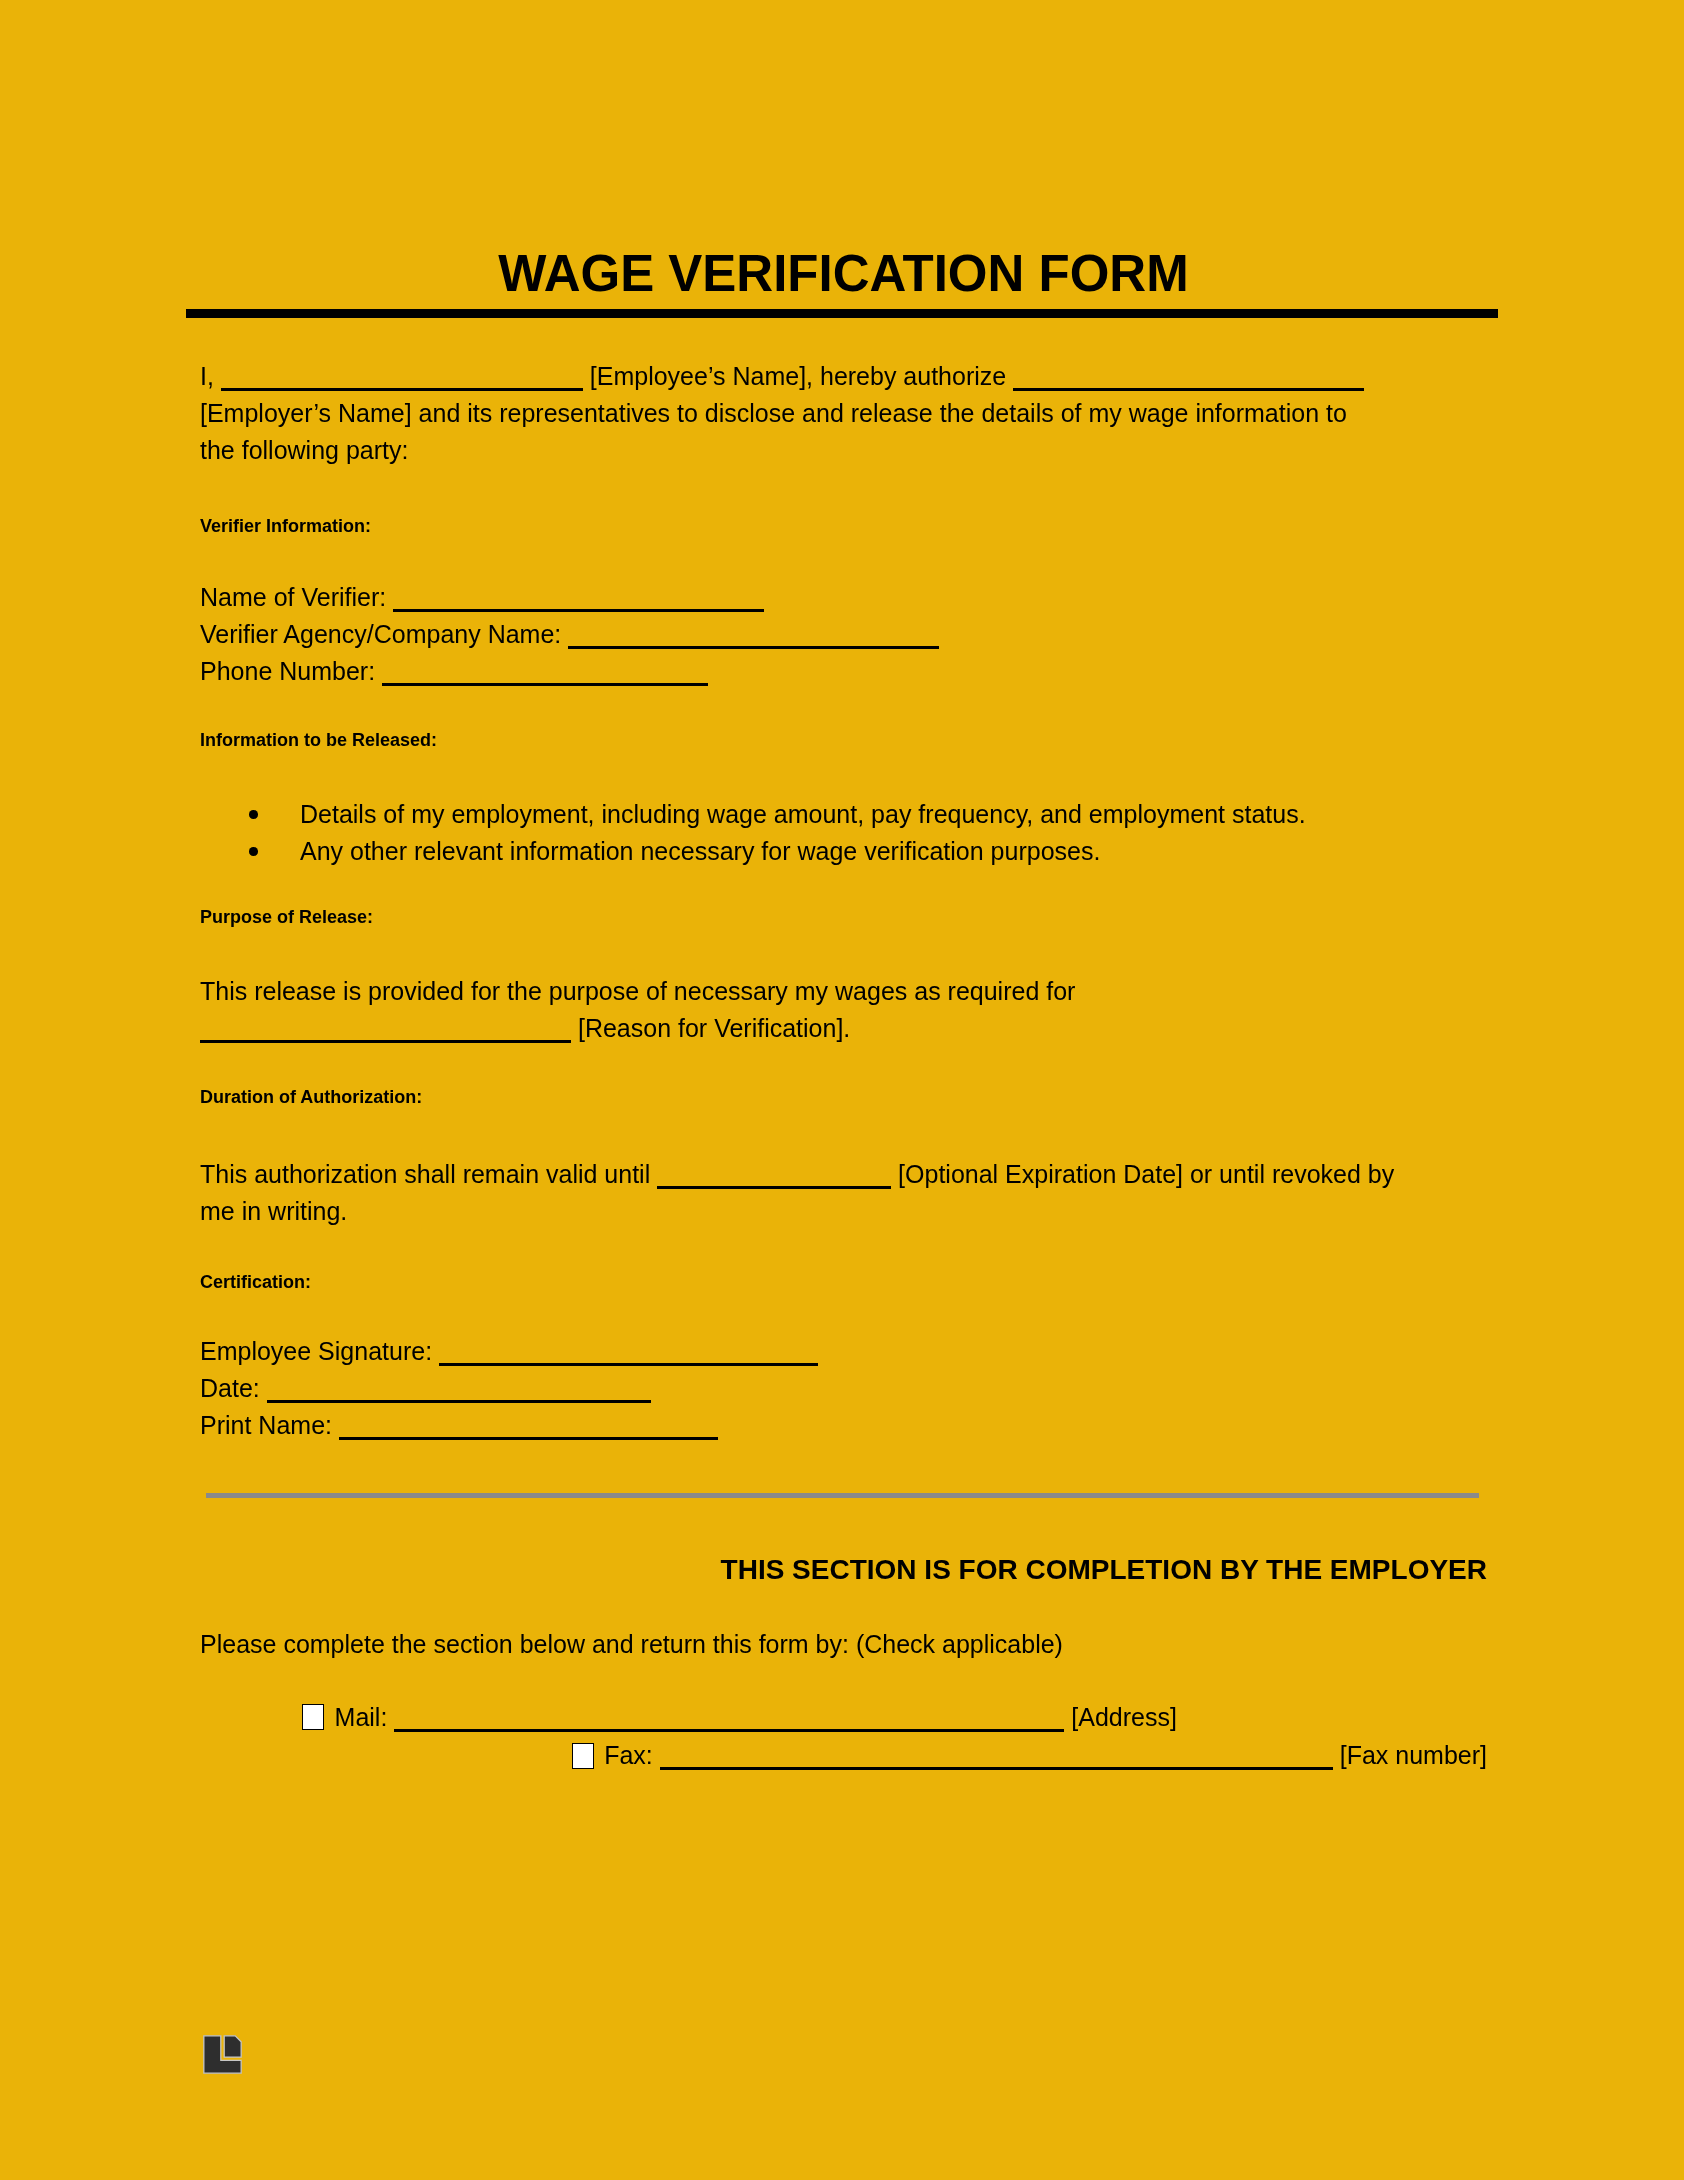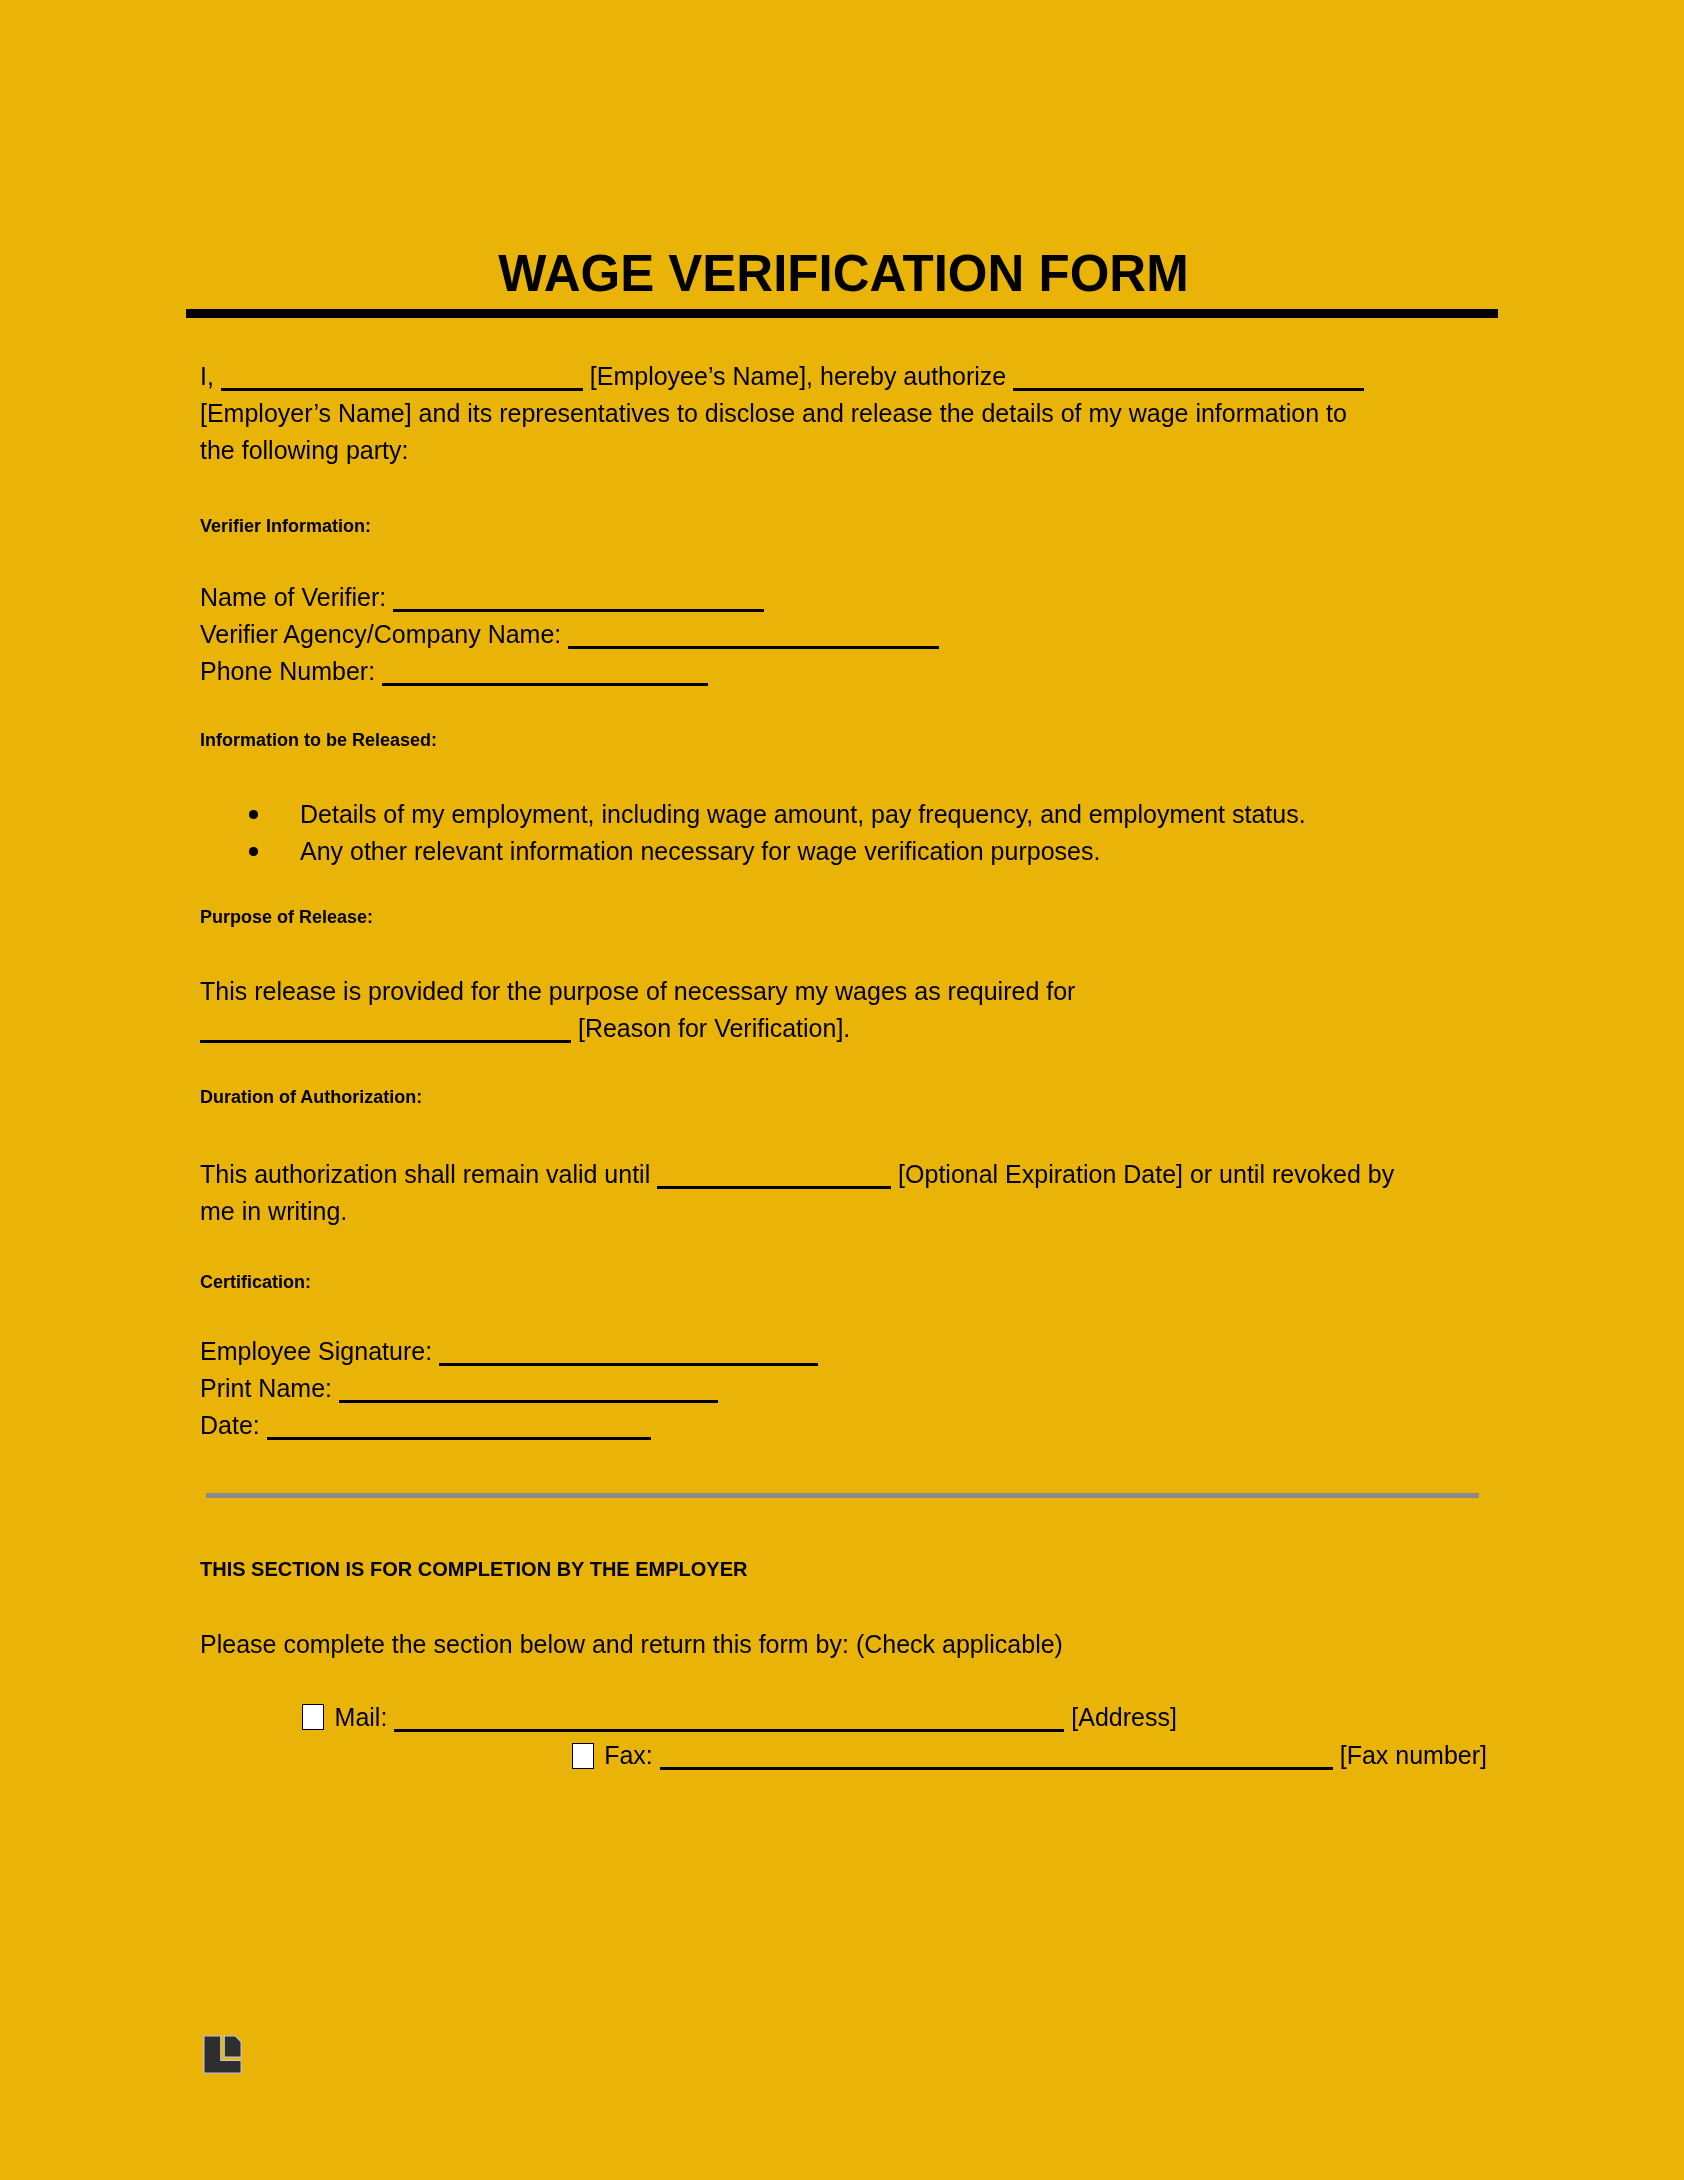--- a/index.html
+++ b/index.html
@@ -42,21 +42,21 @@
   .w425{width:362px}.w412{width:351px}.w435{width:371px}.w756{width:644px}
   .w383{width:326px}.w275{width:234px}.w424{width:361px}.w445{width:379px}
   .w451{width:384px}.w786{width:670px}.w790{width:673px}
   ul.release-list{margin:37px 0 0 0;padding:0;list-style:none;}
   ul.release-list li{position:relative;padding-left:100px;}
   ul.release-list li::before{
     content:"";position:absolute;left:49px;top:14.5px;
     width:8.5px;height:8.5px;border-radius:50%;background:#000;
   }
   .section-divider{height:5.1px;background:#8a8a8a;width:1273px;margin-left:6px;}
-  .employer-heading{font-size:20px;text-align:left;}
+  .employer-heading{font-size:28px;text-align:right;}
   .check-row{padding-left:102px;}
   .check-row + .check-row{margin-top:1.7px;text-align:right;}
   .checkbox{
     display:inline-block;width:20.4px;height:24px;
     border:1.7px solid #000;vertical-align:-4.3px;margin-right:10.2px;
     background:#fff;
   }
   .logo{position:absolute;left:203px;top:2035px;width:39px;height:39px;}
 </style>
 </head>
@@ -94,22 +94,22 @@
   <h2 class="mt-duration-h">Duration of Authorization:</h2>
 
   <p class="mt-duration-p"><span>This authorization shall remain valid until </span><span class="blank w275"></span><span> [Optional Expiration Date] or until revoked by</span><br>
   <span>me in writing.</span></p>
 
   <h2 class="mt-cert-h">Certification:</h2>
 
 
   <div class="mt-sig">
     <div class="field"><span>Employee Signature: </span><span class="blank w445"></span></div>
+    <div class="field"><span>Date: </span><span class="blank w451"></span></div>
     <div class="field"><span>Print Name: </span><span class="blank w445"></span></div>
-    <div class="field"><span>Date: </span><span class="blank w451"></span></div>
   </div>
 
   <div class="section-divider mt-divider"></div>
 
   <h2 class="employer-heading mt-employer-h">THIS SECTION IS FOR COMPLETION BY THE EMPLOYER</h2>
 
   <p class="mt-instructions">Please complete the section below and return this form by: (Check applicable)</p>
 
   <div class="mt-checkrows">
     <div class="check-row"><span class="checkbox"></span><span>Mail: </span><span class="blank w786"></span><span> [Address]</span></div>

